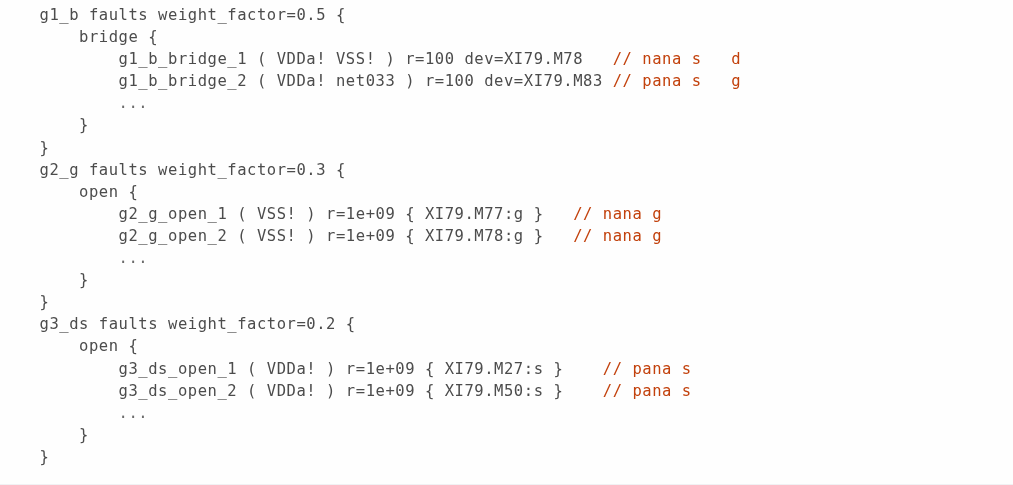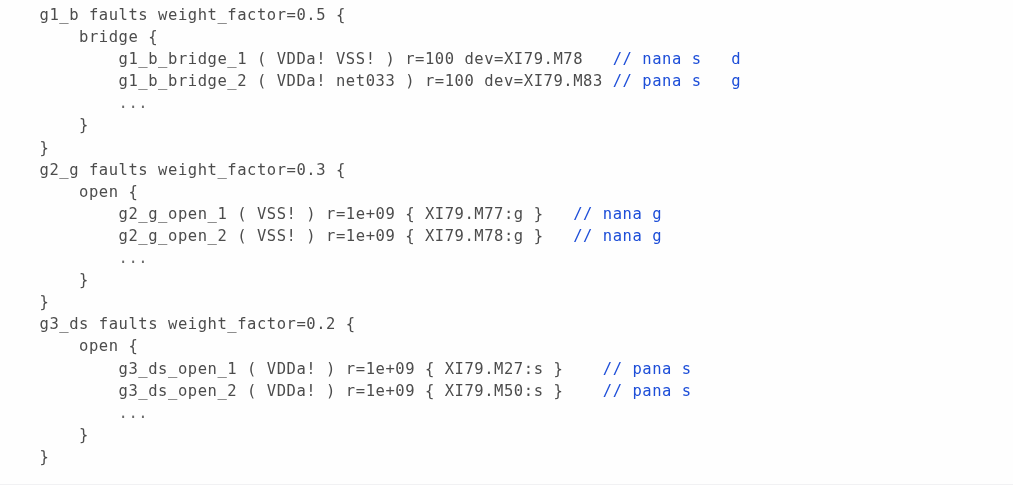--- a/index.html
+++ b/index.html
@@ -34,21 +34,21 @@
     white-space: pre;
     letter-spacing: 0.55px;
     margin: 0;
     padding: 0;
     -webkit-font-smoothing: antialiased;
   }
   .code-line .ind {
     color: transparent;
   }
   .code-line .cmt {
-    color: #1d4ed8;
+    color: #c2410c;
   }
   .code-line .ellipsis {
     color: #6b6b6b;
   }
   #bottom-rule {
     position: absolute;
     left: 0;
     bottom: 0;
     width: 1013px;
     height: 1px;

